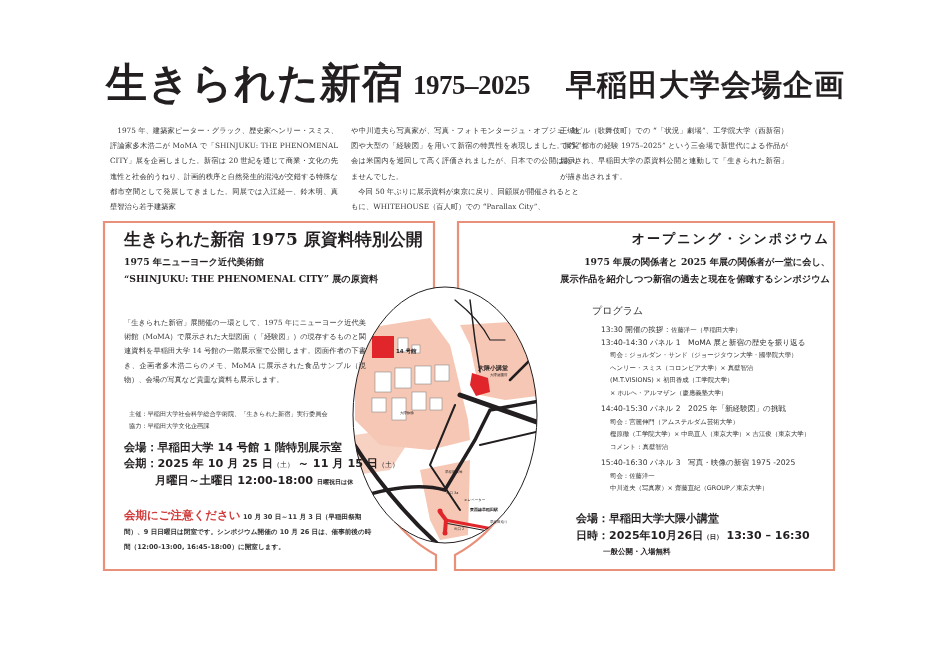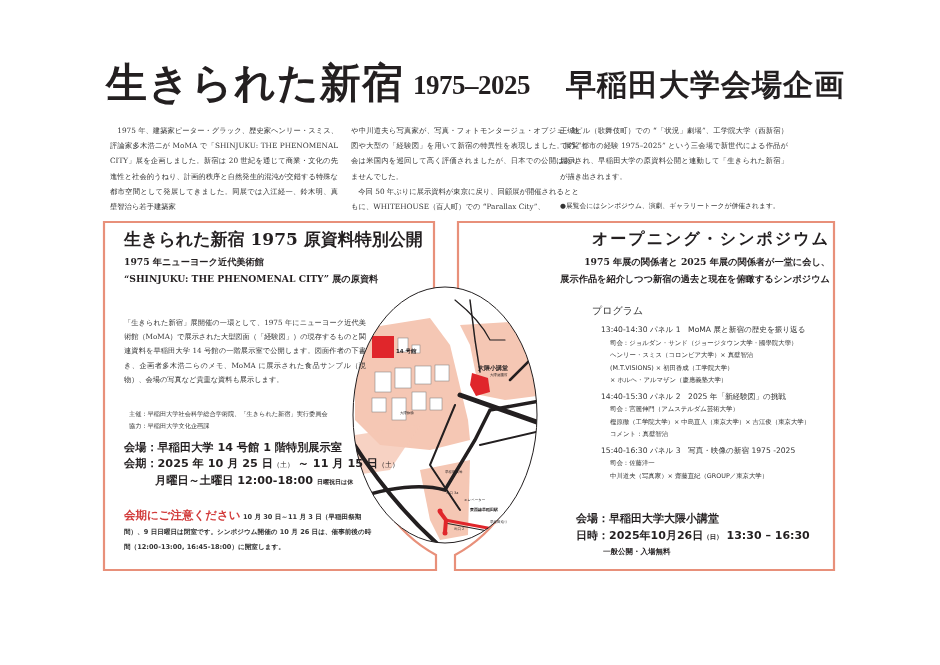--- a/index.html
+++ b/index.html
@@ -22,21 +22,21 @@
   .lp-sub2 { top: 272px; font-size: 9.2px; font-weight: bold; line-height: 14px; white-space: nowrap; }
   .lp-body { top: 316px; width: 242px; font-size: 7.2px; line-height: 14.2px; color: #333; text-align: justify; }
   .lp-credit { top: 408px; font-size: 6.2px; line-height: 12px; color: #333; padding-left: 5px; font-family: "DejaVu Sans", sans-serif; }
   .lp-venue { top: 440px; font-family: "DejaVu Sans", sans-serif; font-weight: bold; font-size: 11.2px; line-height: 16px; white-space: nowrap; }
   .lp-venue .sm { font-size: 7px; font-weight: normal; }
   .lp-venue .xs { font-size: 6px; font-weight: bold; }
   .lp-venue .indent { padding-left: 31px; }
   .lp-note { top: 508px; width: 250px; font-family: "DejaVu Sans", sans-serif; font-size: 6.6px; line-height: 15px; color: #333; font-weight: bold; }
   .lp-note .alert { color: #d23a3a; font-family: "DejaVu Serif", serif; font-size: 11.5px; font-weight: bold; }
 
-  .rp-title { right: 110px; top: 228px; font-size: 16px; font-weight: bold; line-height: 22px; letter-spacing: 2px; white-space: nowrap; text-align: center; }
+  .rp-title { right: 110px; top: 228px; font-size: 13px; font-weight: bold; line-height: 22px; letter-spacing: 2px; white-space: nowrap; text-align: center; }
   .rp-lead { right: 110px; top: 253px; font-size: 9.2px; font-weight: bold; line-height: 17px; text-align: right; white-space: nowrap; }
   .rp-prog { left: 592px; top: 305px; width: 240px; font-family: "DejaVu Sans", sans-serif; color: #333; }
   .rp-prog .label { font-size: 10px; line-height: 11px; margin-bottom: 8px; }
   .rp-prog .item { padding-left: 9px; }
   .rp-prog .head { font-size: 7.6px; line-height: 12.5px; white-space: nowrap; }
   .rp-prog .head .who { font-size: 6.4px; }
   .rp-prog .det { padding-left: 9px; font-size: 6.4px; line-height: 12.5px; }
   .rp-prog .gap { height: 4px; }
   .rp-venue { left: 576px; top: 510px; font-family: "DejaVu Sans", sans-serif; font-weight: bold; font-size: 11px; line-height: 17px; white-space: nowrap; }
   .rp-venue .sm { font-size: 6.5px; }
@@ -53,21 +53,20 @@
 
 <div class="abs intro" style="left:110px;">
   <p>1975 年、建築家ピーター・グラック、歴史家ヘンリー・スミス、評論家多木浩二が MoMA で「SHINJUKU: THE PHENOMENAL CITY」展を企画しました。新宿は 20 世紀を通じて商業・文化の先進性と社会的うねり、計画的秩序と自然発生的混沌が交錯する特殊な都市空間として発展してきました。同展では入江経一、鈴木明、真壁智治ら若手建築家</p>
 </div>
 <div class="abs intro" style="left:351px;">
   <p class="noindent">や中川道夫ら写真家が、写真・フォトモンタージュ・オブジェ・地図や大型の「経験図」を用いて新宿の特異性を表現しました。展覧会は米国内を巡回して高く評価されましたが、日本での公開はありませんでした。</p>
   <p>今回 50 年ぶりに展示資料が東京に戻り、回顧展が開催されるとともに、WHITEHOUSE（百人町）での “Parallax City”、</p>
 </div>
 <div class="abs intro" style="left:560px;">
   <p class="noindent">王城ビル（歌舞伎町）での “「状況」劇場”、工学院大学（西新宿）での “都市の経験 1975–2025” という三会場で新世代による作品が展示され、早稲田大学の原資料公開と連動して「生きられた新宿」が描き出されます。</p>
-  <p class="note">●展覧会にはシンポジウム、演劇、ギャラリートークが併催されます。</p>
 </div>
 
 <svg class="frames" width="940" height="665" viewBox="0 0 940 665">
 
   <path d="M434 222 L104 222 L104 570 L436 570 L436 555 Q 372 520 358 430 Q 358 335 434 290 Z" fill="none" stroke="#e8907a" stroke-width="2.2"></path>
 
   <path d="M458 290 Q 530 335 530 430 Q 520 520 455 555 L 455 570 L 834 570 L 834 222 L 458 222 Z" fill="none" stroke="#e8907a" stroke-width="2.2"></path>
 
   <defs>
     <clipPath id="mapclip">
@@ -153,20 +152,23 @@
 
 <div class="abs rp-title">オープニング・シンポジウム</div>
 <div class="abs rp-lead">
   <div>1975 年展の関係者と 2025 年展の関係者が一堂に会し、</div>
   <div>展示作品を紹介しつつ新宿の過去と現在を俯瞰するシンポジウム</div>
 </div>
 
 <div class="abs rp-prog">
   <div class="label">プログラム</div>
 
+  <div class="item">
+    <div class="head"><span>13:30</span> <span>開催の挨拶：</span><span class="who">佐藤洋一（早稲田大学）</span></div>
+  </div>
 
   <div class="item">
     <div class="head"><span>13:40-14:30</span> <span>パネル 1　MoMA 展と新宿の歴史を振り返る</span></div>
     <div class="det">司会：ジョルダン・サンド（ジョージタウン大学・國學院大學）</div>
     <div class="det">ヘンリー・スミス（コロンビア大学）× 真壁智治</div>
     <div class="det">(M.T.VISIONS) × 初田香成（工学院大学）</div>
     <div class="det">× ホルヘ・アルマザン（慶應義塾大学）</div>
   </div>
   <div class="gap"></div>
 

